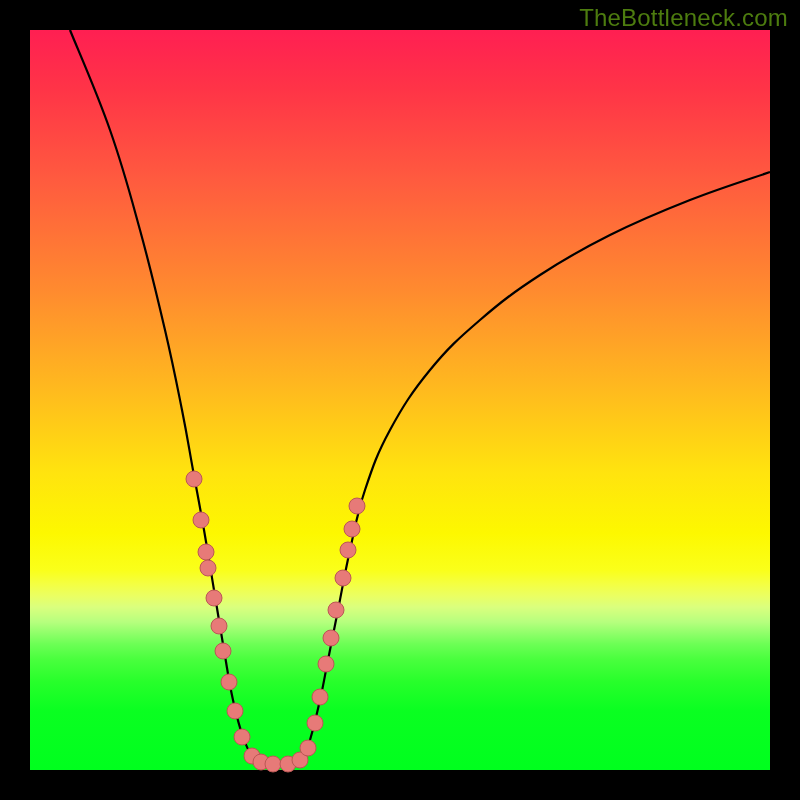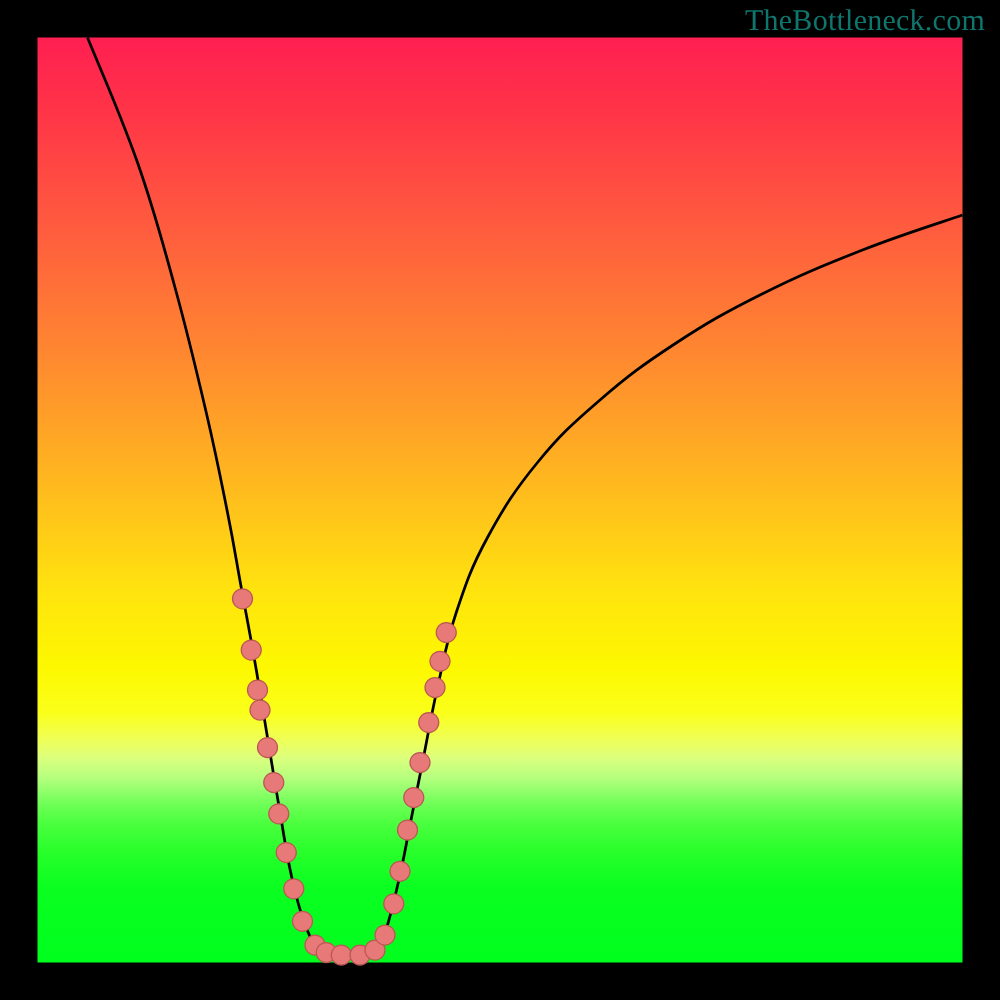--- a/index.html
+++ b/index.html
@@ -45,26 +45,25 @@
       #4aff3e 85%,
       #28ff2b 88%,
       #0aff21 92%,
       #00ff1e 100%
     );
   }
   .watermark {
     position: absolute;
     top: 4px;
     right: 12px;
-    color: #0f766e;
+    color: #4d7c0f;
     font-size: 24px;
     font-weight: 500;
     letter-spacing: 0.2px;
     user-select: none;
-    font-family: Liberation Serif, serif;
   }
   svg.curve {
     position: absolute;
     left: 0;
     top: 0;
     width: 740px;
     height: 740px;
     overflow: visible;
   }
 </style>

